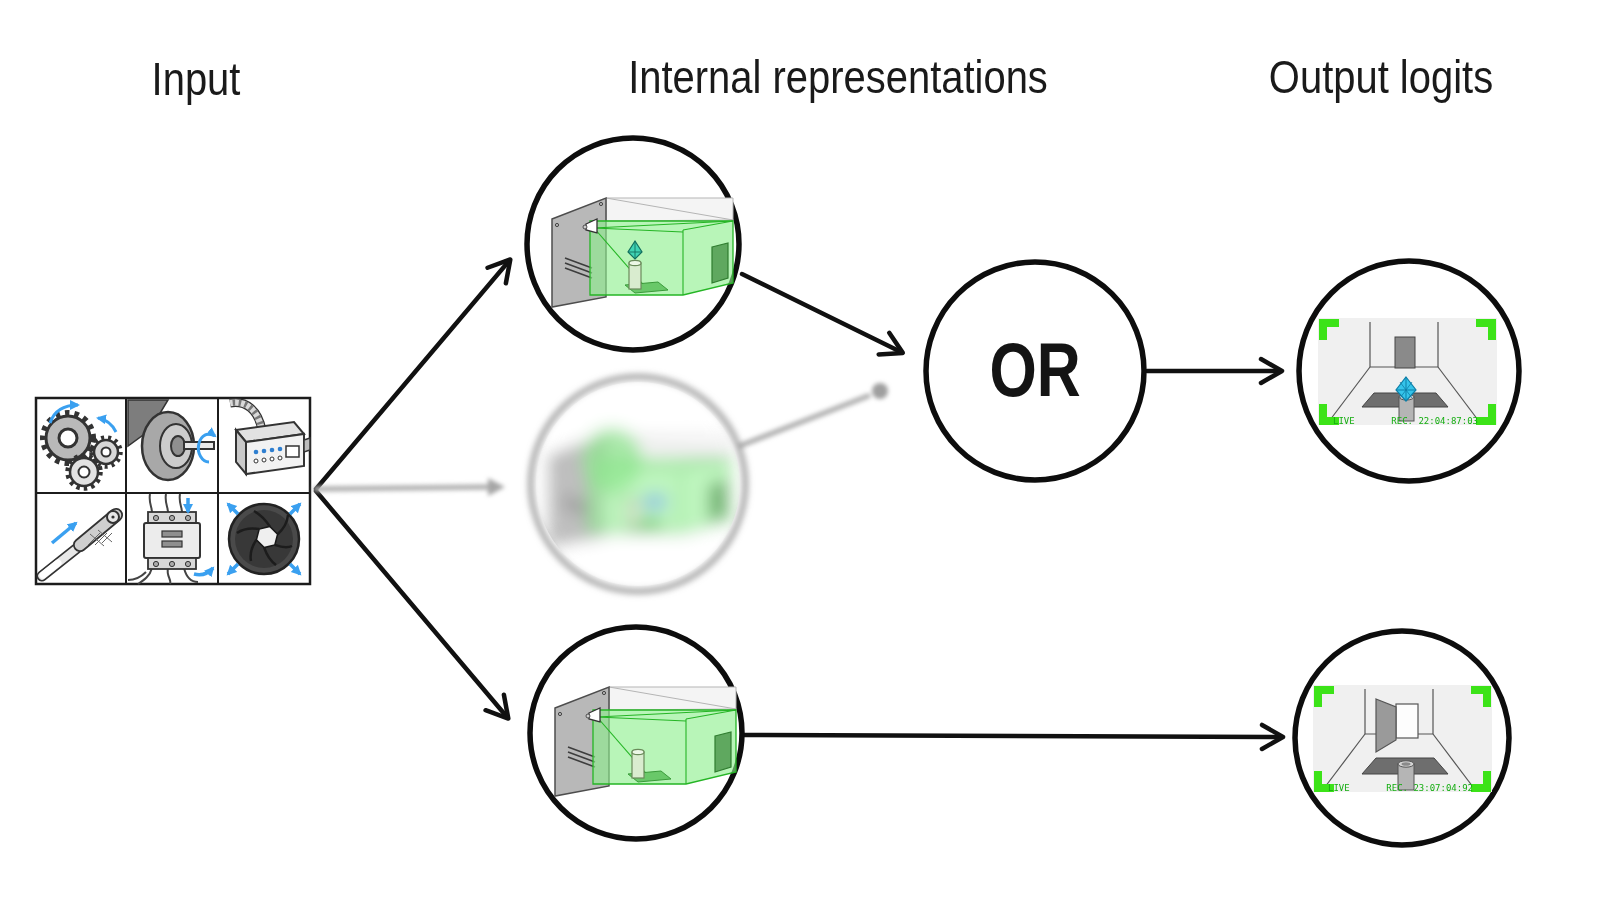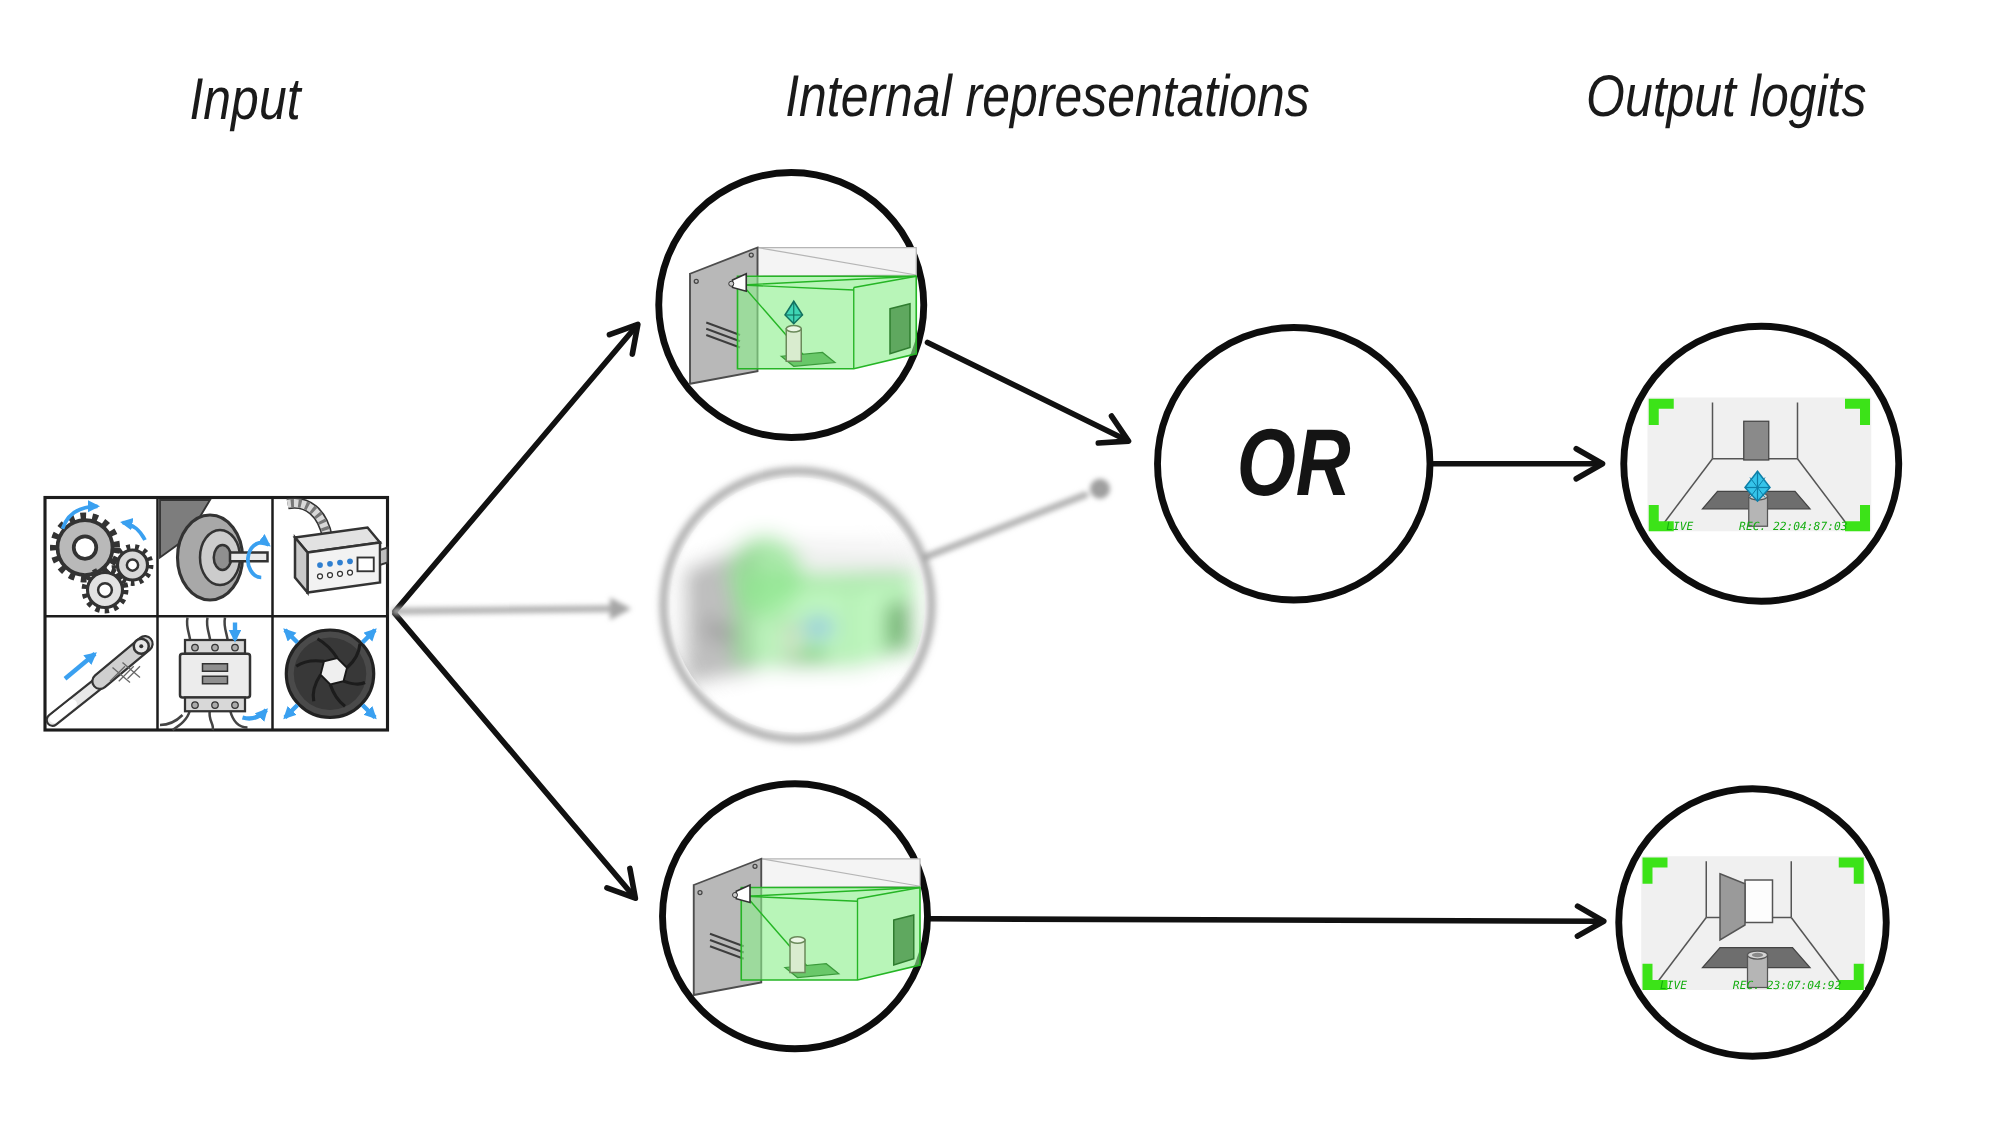--- a/index.html
+++ b/index.html
@@ -1,17 +1,17 @@
 <!DOCTYPE html>
 <html><head>
 <meta charset="utf-8">
 <style>
   html,body{margin:0;padding:0;background:#ffffff;}
   .stage{position:relative;width:1600px;height:900px;background:#ffffff;overflow:hidden;
-         font-family:"Liberation Sans", sans-serif;font-style:italic;}
+         font-family:"Liberation Sans", sans-serif;}
   svg{display:block;}
   text{font-family:"Liberation Sans", sans-serif;}
   .hud{font-family:"DejaVu Sans Mono", monospace;}
 </style>
 </head>
 <body>
 
 <div class="stage">
 <svg width="1600" height="900" viewBox="0 0 1600 900">
   <defs>

